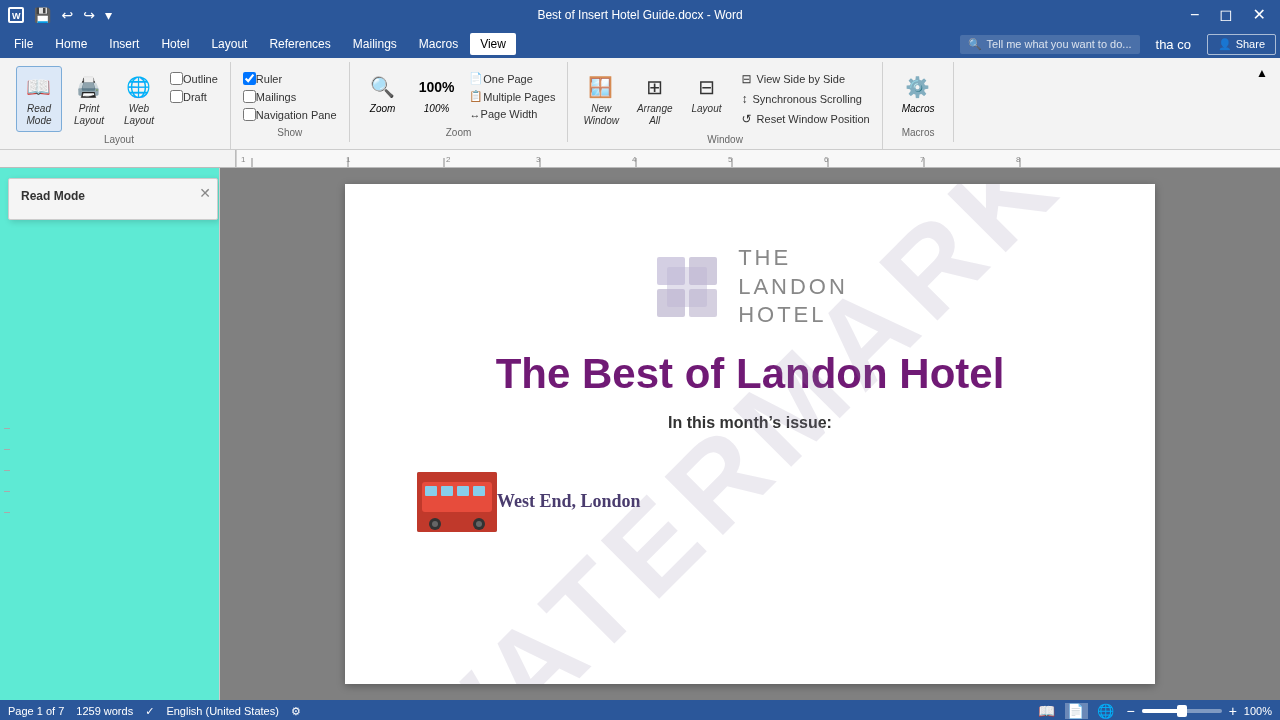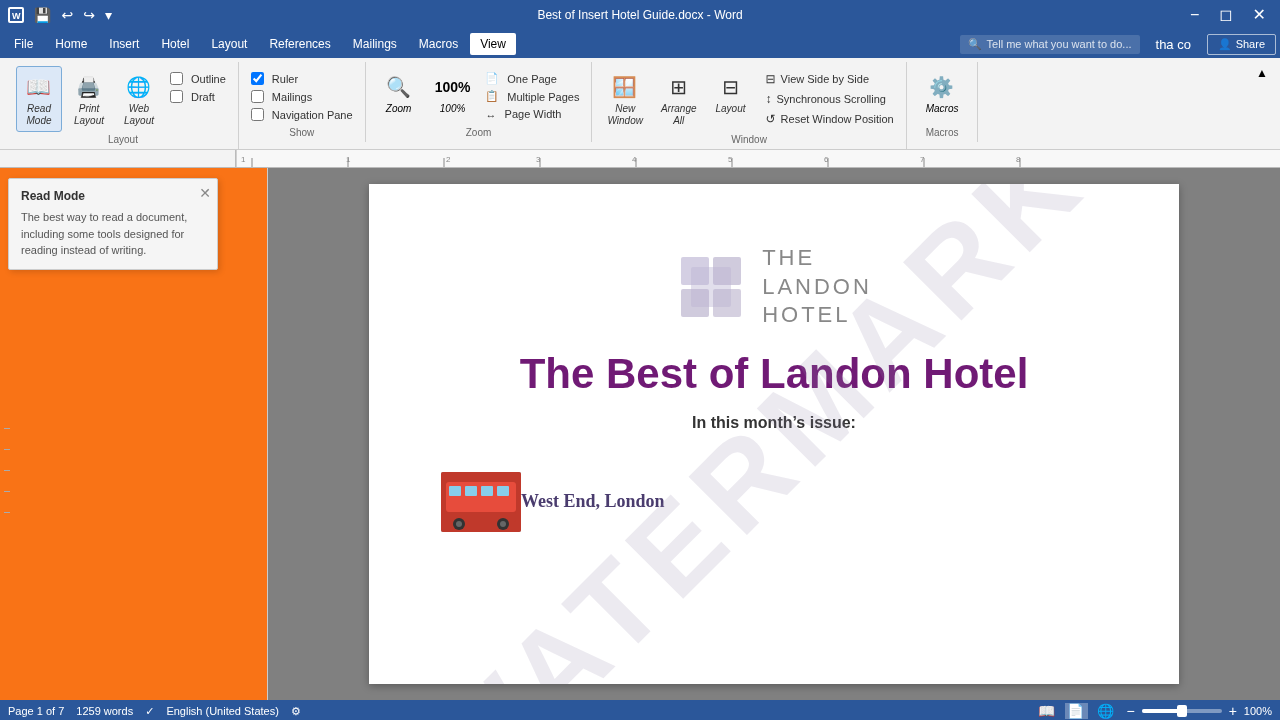--- a/index.html
+++ b/index.html
@@ -134,21 +134,21 @@
 
     .ribbon-small-group {
       display: flex;
       flex-direction: column;
       gap: 1px;
       padding-top: 4px;
     }
     .ribbon-check {
       display: flex;
       align-items: center;
-      gap: 8px;
+      gap: 0;
       padding: 2px 4px;
       cursor: pointer;
       border-radius: 2px;
       font-size: 11px;
       color: #333;
       white-space: nowrap;
     }
     .ribbon-check input[type="checkbox"] { margin: 0; }
 
     .zoom-btn {
@@ -228,22 +228,22 @@
 
     
     .main-area {
       display: flex;
       height: calc(720px - 30px - 28px - 90px - 18px - 22px);
       overflow: hidden;
     }
 
     
     .left-sidebar {
-      width: 268px;
-      background: #f97316;
+      width: 220px;
+      background: #5eead4;
       border-right: 1px solid #ccc;
       position: relative;
       overflow: hidden;
     }
 
     
     .tooltip {
       position: absolute;
       top: 10px;
       left: 8px;
@@ -664,21 +664,20 @@
     </svg>
   </div>
 </div>
 
 <div class="main-area">
 
   <div class="left-sidebar">
 
     <div class="tooltip">
       <div class="tooltip-title">Read Mode</div>
-      <div class="tooltip-text">The best way to read a document, including some tools designed for reading instead of writing.</div>
       <button class="tooltip-close">✕</button>
     </div>
 
     <div class="left-line-numbers">
       <div class="line-dash"></div>
       <div class="line-dash"></div>
       <div class="line-dash"></div>
       <div class="line-dash"></div>
       <div class="line-dash"></div>
     </div>

